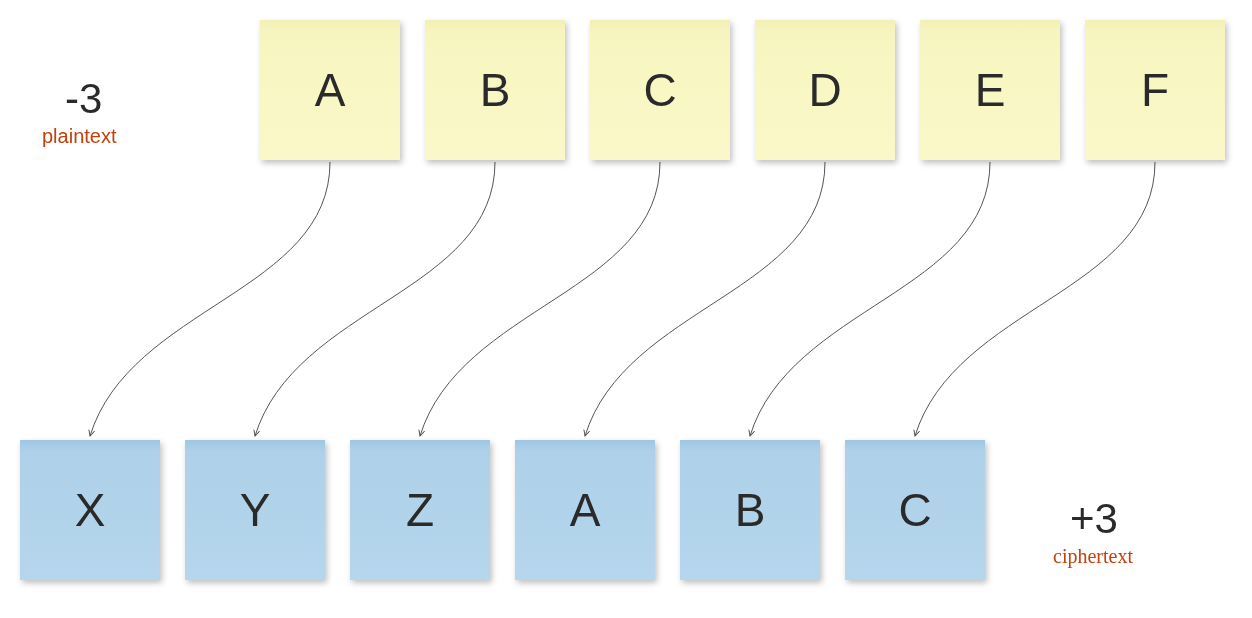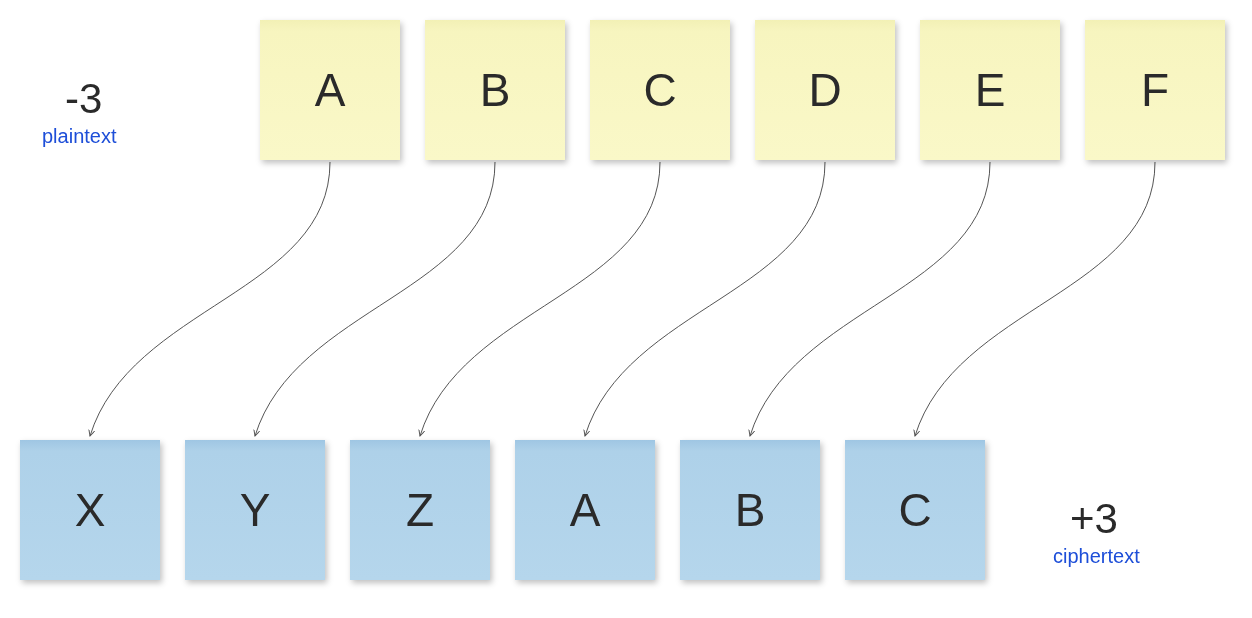--- a/index.html
+++ b/index.html
@@ -34,39 +34,39 @@
   .label-big {
     position: absolute;
     font-size: 42px;
     font-weight: 400;
     color: #2a2a2a;
   }
   .label-small {
     position: absolute;
     font-size: 20px;
     font-weight: 400;
-    color: #1d4ed8;
+    color: #c2410c;
   }
   svg.arrows {
     position: absolute;
     left: 0;
     top: 0;
     width: 1252px;
     height: 618px;
     pointer-events: none;
   }
 </style>
 </head>
 <body>
 
 <div class="label-big" style="left:65px; top:75px;">-3</div>
 <div class="label-small" style="left:42px; top:125px;">plaintext</div>
 
 <div class="label-big" style="left:1070px; top:495px;">+3</div>
-<div class="label-small" style="left:1053px; top:545px;">ciphertext</div>
+<div class="label-small" style="left:1053px; top:545px;font-family:Liberation Serif, serif;">ciphertext</div>
 
 <svg class="arrows">
   <defs>
     <marker id="arrowhead" markerWidth="8" markerHeight="8" refX="6" refY="3" orient="auto">
       <path d="M0,0 L6,3 L0,6" fill="none" stroke="#555" stroke-width="1"></path>
     </marker>
   </defs>
   <g id="arrow-group" stroke="#555" stroke-width="1" fill="none" marker-end="url(#arrowhead)">
       <path d="M 330 162 C 330 292, 130 306, 90 436"></path>
       <path d="M 495 162 C 495 292, 295 306, 255 436"></path>

